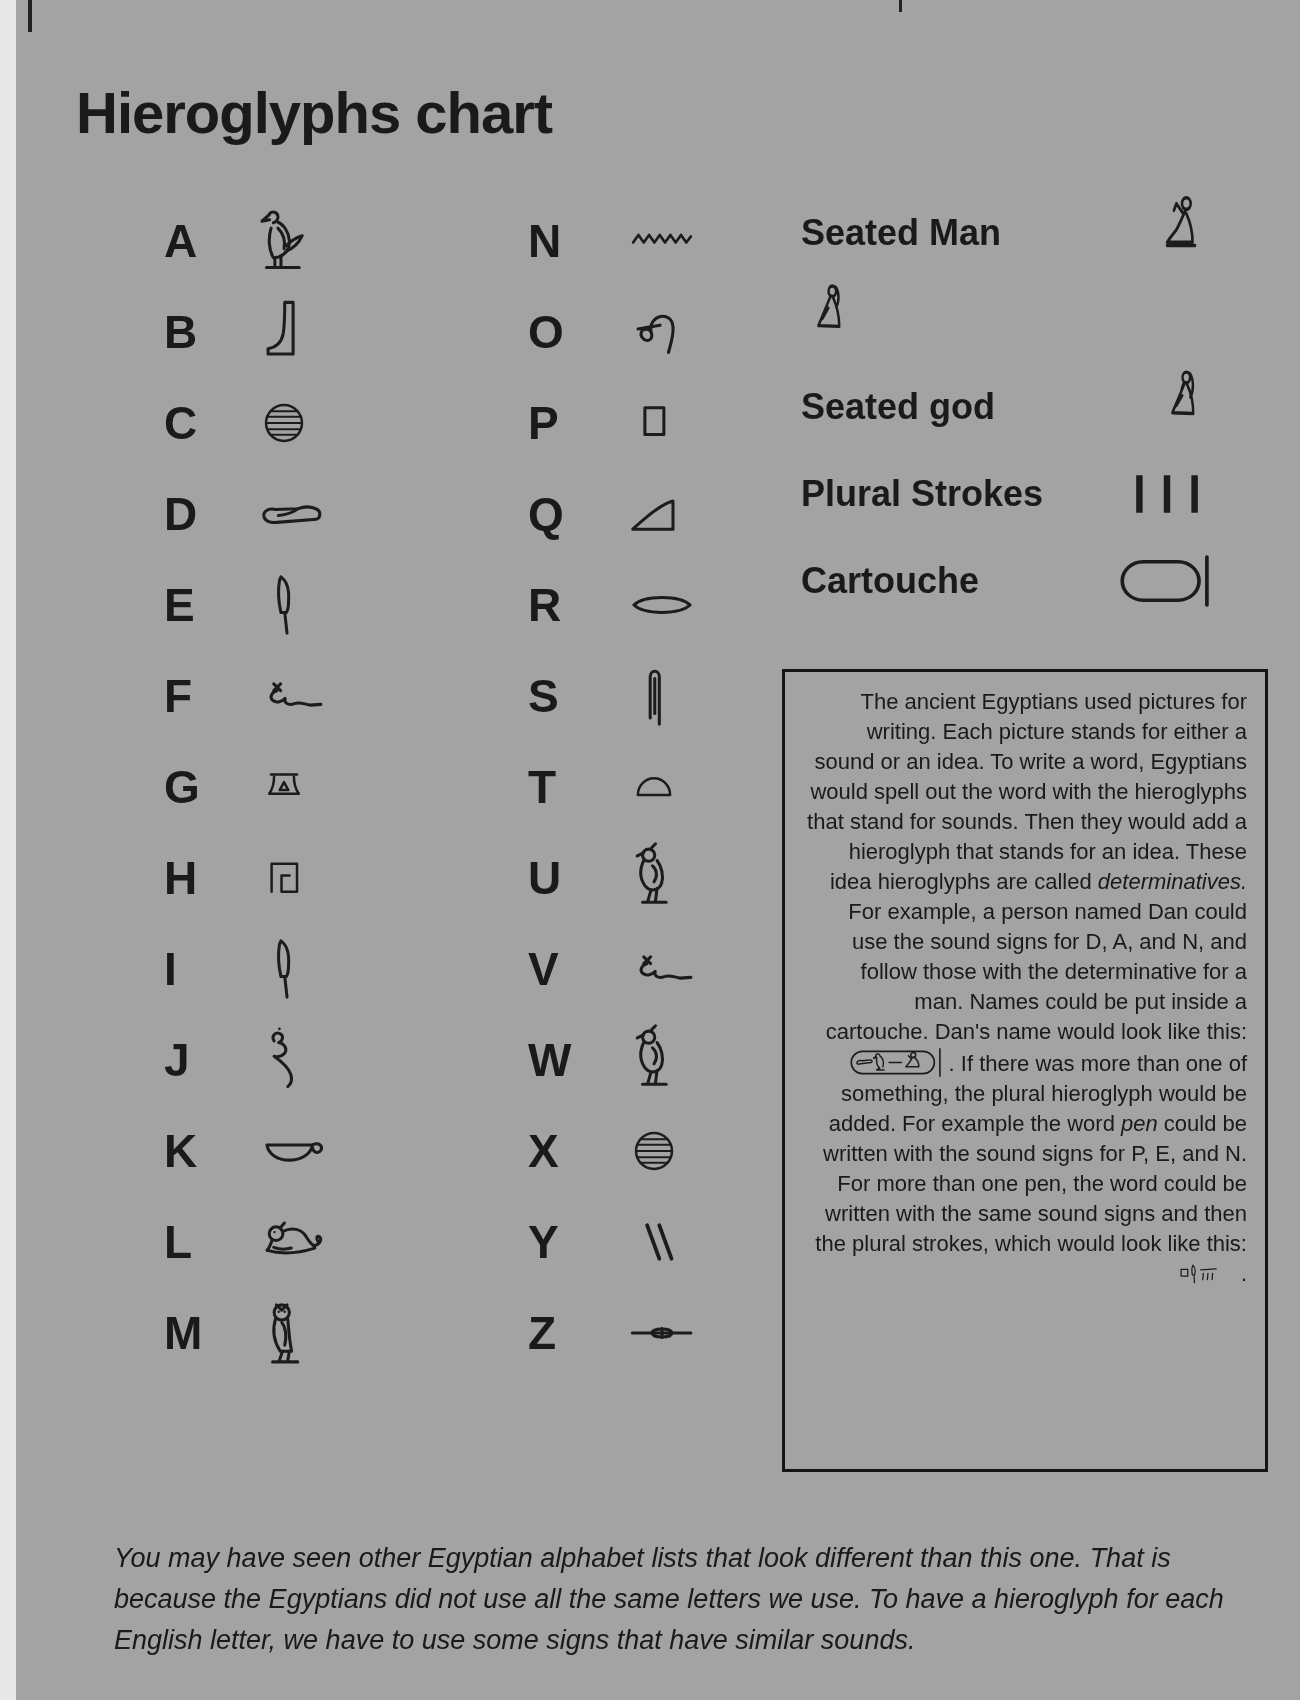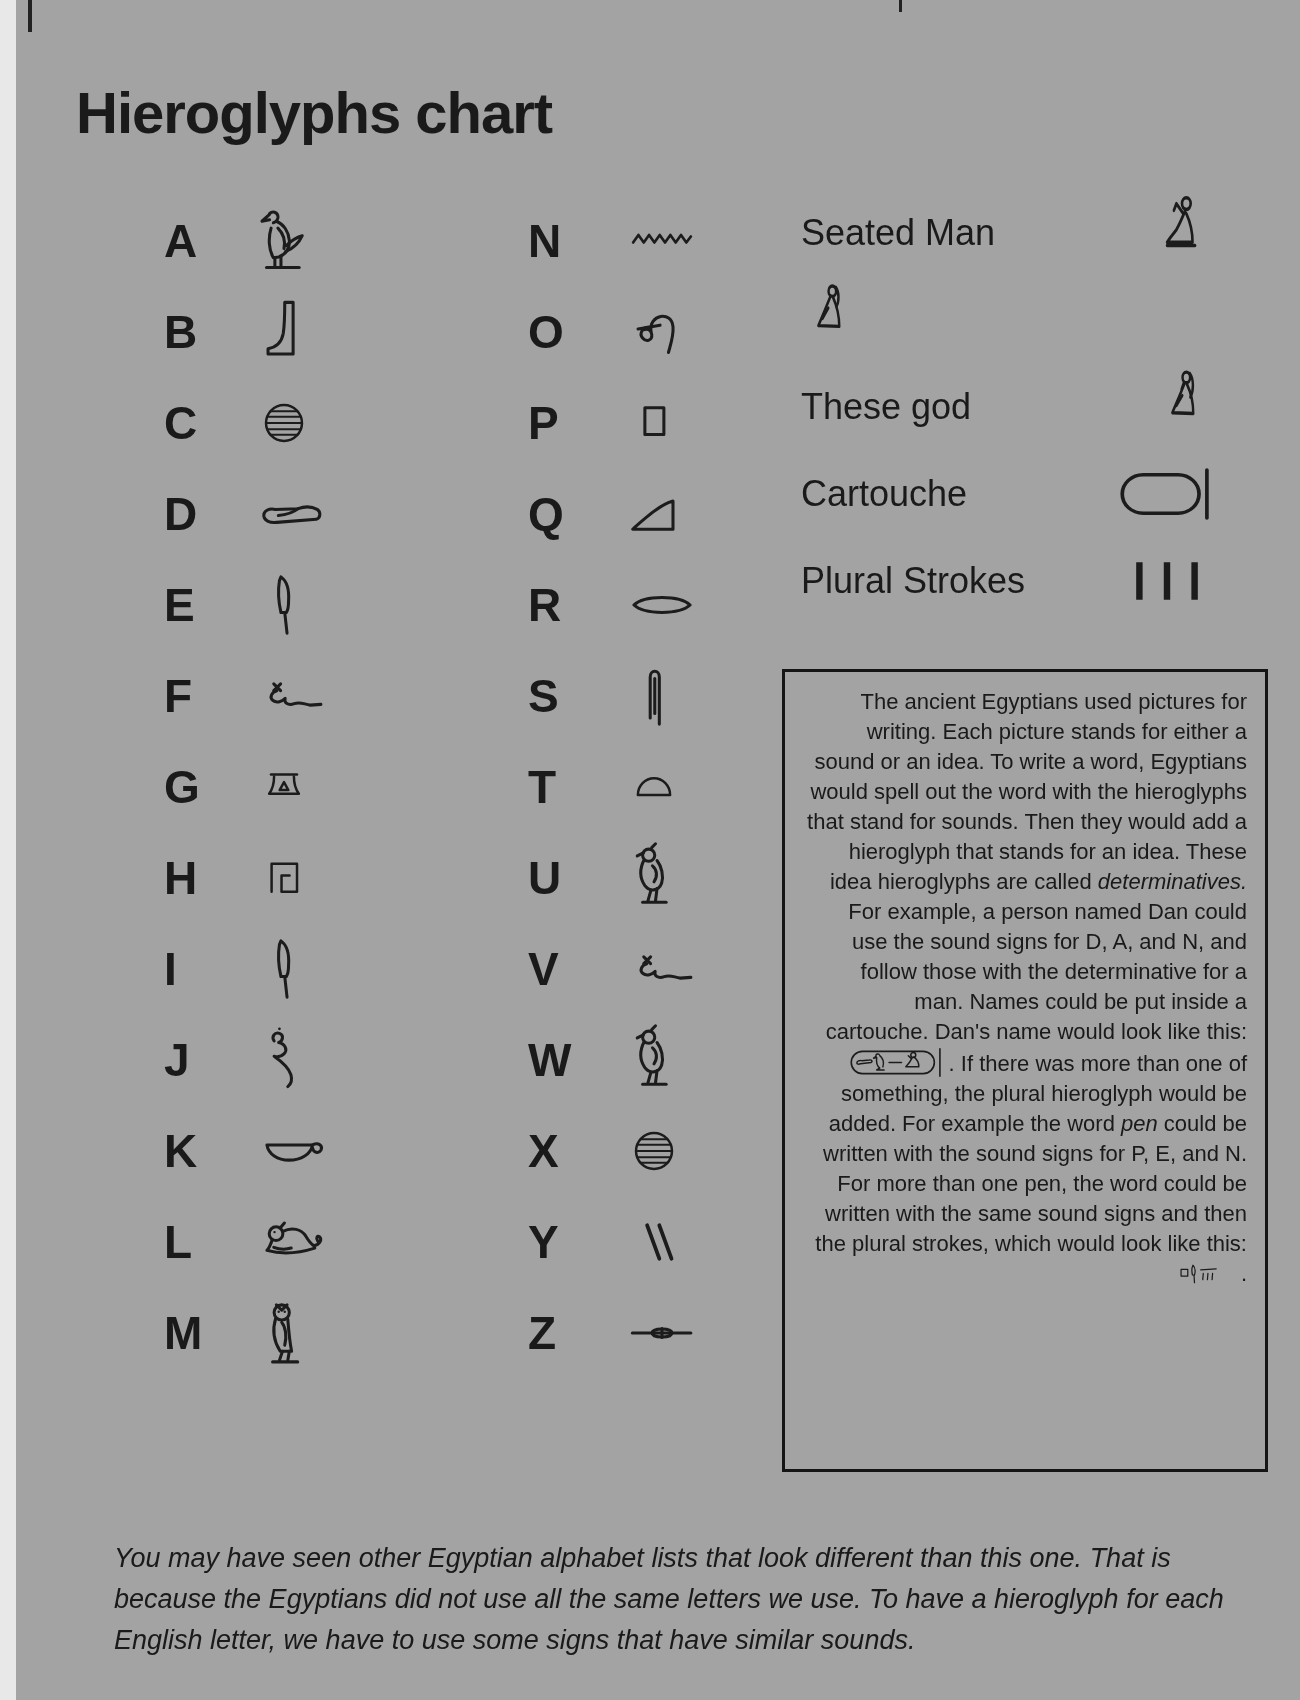--- a/index.html
+++ b/index.html
@@ -34,21 +34,21 @@
     stroke:#1c1c1c;fill:none;stroke-width:4;
     stroke-linecap:round;stroke-linejoin:round;
     color:#1c1c1c;
   }
   .glyph.wide{width:92px;}
   .glyph.short{height:62px;}
 
   
   .det-col{position:absolute;left:785px;top:189px;width:412px;}
   .det-row{height:87px;display:flex;align-items:center;justify-content:space-between;}
-  .det-label{font-weight:normal;font-size:36px;white-space:nowrap;}
+  .det-label{font-weight:bold;font-size:36px;white-space:nowrap;}
   .det-icon{
     stroke:#1c1c1c;fill:none;stroke-width:4.2;
     stroke-linecap:round;stroke-linejoin:round;color:#1c1c1c;flex:0 0 auto;
   }
 
   
   .infobox{
     position:absolute;left:766px;top:669px;width:486px;height:803px;
     border:3px solid #151515;box-sizing:border-box;
     padding:15px 18px 10px 22px;
@@ -394,35 +394,35 @@
       <svg class="det-icon" width="62" height="84" viewBox="0 0 100 100" preserveAspectRatio="none">
           <use href="#g-seated-man"></use>
         </svg>
     </div>
     <div class="det-row">
       <svg class="det-icon" width="58" height="80" viewBox="0 0 100 100" preserveAspectRatio="none">
           <use href="#g-seated-woman"></use>
         </svg>
     </div>
     <div class="det-row">
-      <span class="det-label">These god</span>
+      <span class="det-label">Seated god</span>
       <svg class="det-icon" width="58" height="82" viewBox="0 0 100 100" preserveAspectRatio="none">
           <use href="#g-seated-god"></use>
+        </svg>
+    </div>
+    <div class="det-row">
+      <span class="det-label">Plural Strokes</span>
+      <svg class="det-icon" width="92" height="46" viewBox="0 0 100 50" preserveAspectRatio="none">
+          <use href="#g-plural"></use>
         </svg>
     </div>
     <div class="det-row">
       <span class="det-label">Cartouche</span>
       <svg class="det-icon" width="96" height="56" viewBox="0 0 110 70" preserveAspectRatio="none">
           <use href="#g-cartouche"></use>
-        </svg>
-    </div>
-    <div class="det-row">
-      <span class="det-label">Plural Strokes</span>
-      <svg class="det-icon" width="92" height="46" viewBox="0 0 100 50" preserveAspectRatio="none">
-          <use href="#g-plural"></use>
         </svg>
     </div>
   </div>
 
   <div class="infobox">
     <p>
       <span>The ancient Egyptians used pictures for writing.  Each picture stands for either a sound or an idea.  To write a word, Egyptians would spell out the word with the hieroglyphs that stand for sounds.  Then they would add a hieroglyph that stands for an idea.  These idea hieroglyphs are called </span><i>determinatives.</i><span>  For example, a person named Dan could use the sound signs for D, A, and N, and follow those with the determinative for a man. Names could be put inside a cartouche.  Dan's name would look like this: </span><svg class="inline-glyph" width="100" height="31" viewBox="0 0 160 50">
           <use href="#g-dan-cartouche"></use>
         </svg><span>.  If there was more than one of something, the plural hieroglyph would be added.  For example the word </span><i>pen</i><span> could be written with the sound signs for P, E, and N.  For more than one pen, the word could be written with the same sound signs and then the plural strokes, which would look like this: </span><svg class="inline-glyph" width="62" height="26" viewBox="0 0 120 50">
           <use href="#g-pen-plural"></use>

